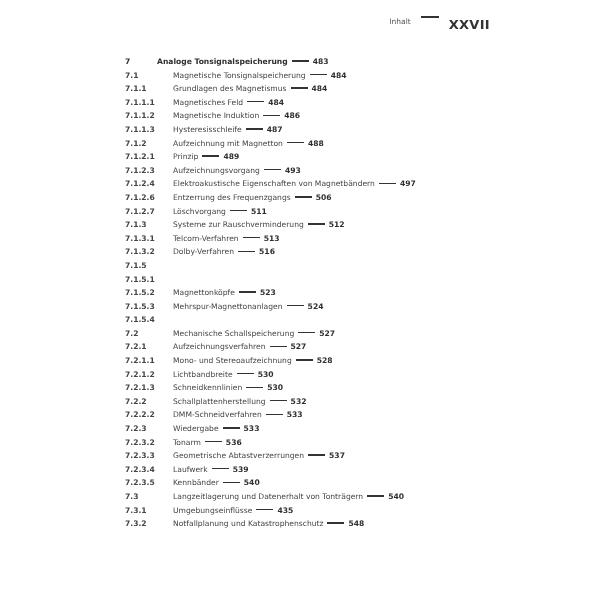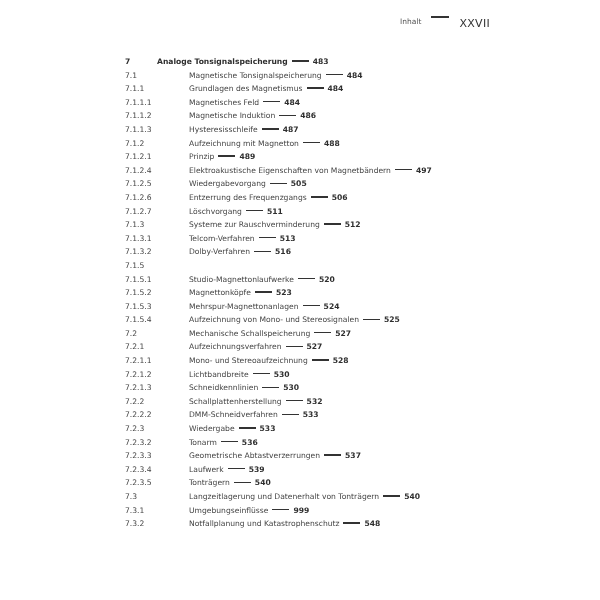--- a/index.html
+++ b/index.html
@@ -5,27 +5,27 @@
   html, body { margin: 0; padding: 0; }
   body {
     width: 600px; height: 600px; background: #ffffff; position: relative; overflow: hidden;
     font-family: "DejaVu Sans", "Liberation Sans", sans-serif; color: #3a3a3a;
   }
   .header {
     position: absolute; top: 17px; right: 110px; font-size: 7.5px; color: #555;
     display: flex; align-items: flex-start; gap: 6px;
   }
   .header .dash { display: inline-block; width: 18px; height: 1.6px; background: #333; }
-  .header .roman { font-weight: normal; font-size: 11px; color: #333; letter-spacing: 0.3px; }
+  .header .roman { font-weight: bold; font-size: 13px; color: #333; letter-spacing: 0.3px; }
   .toc { position: absolute; left: 125px; top: 55px; width: 420px; }
   .row {
     height: 13.6px; line-height: 13.6px; font-size: 7.6px; position: relative; white-space: nowrap;
   }
-  .num { position: absolute; left: 0; color: #444; }
-  .entry { position: absolute; left: 64px; color: #444; }
+  .num { position: absolute; left: 0; color: #444; font-weight: bold; }
+  .entry { position: absolute; left: 48px; color: #444; }
   .entry.chapter { left: 32px; font-weight: bold; color: #2e2e2e; }
   .row.chapter .num { font-weight: bold; color: #2e2e2e; }
   .entry.nonum { left: 0; }
   .dash { display: inline-block; width: 17px; height: 1.3px; background: #333; vertical-align: middle; margin: 0 4px 0 4px; position: relative; top: -1px; }
   .page { font-weight: bold; color: #2e2e2e; text-align: right; }
 </style>
 </head>
 <body>
 
 <div class="header">
@@ -61,26 +61,26 @@
     </div>
     <div class="row">
       <span class="num">7.1.2</span>
       <span class="entry"><span>Aufzeichnung mit Magnetton</span><span class="dash"></span><span class="page">488</span></span>
     </div>
     <div class="row">
       <span class="num">7.1.2.1</span>
       <span class="entry"><span>Prinzip</span><span class="dash"></span><span class="page">489</span></span>
     </div>
     <div class="row">
+      <span class="num">7.1.2.3</span>
+      <span class="entry"><span>Aufzeichnungsvorgang</span><span class="dash"></span><span class="page">493</span></span>
+    </div>
+    <div class="row">
       <span class="num">7.1.2.4</span>
       <span class="entry"><span>Elektroakustische Eigenschaften von Magnetbändern</span><span class="dash"></span><span class="page">497</span></span>
-    </div>
-    <div class="row">
-      <span class="num">7.1.2.5</span>
-      <span class="entry"><span>Wiedergabevorgang</span><span class="dash"></span><span class="page">505</span></span>
     </div>
     <div class="row">
       <span class="num">7.1.2.6</span>
       <span class="entry"><span>Entzerrung des Frequenzgangs</span><span class="dash"></span><span class="page">506</span></span>
     </div>
     <div class="row">
       <span class="num">7.1.2.7</span>
       <span class="entry"><span>Löschvorgang</span><span class="dash"></span><span class="page">511</span></span>
     </div>
     <div class="row">
@@ -93,33 +93,31 @@
     </div>
     <div class="row">
       <span class="num">7.1.3.2</span>
       <span class="entry"><span>Dolby-Verfahren</span><span class="dash"></span><span class="page">516</span></span>
     </div>
     <div class="row">
       <span class="num">7.1.5</span>
     </div>
     <div class="row">
       <span class="num">7.1.5.1</span>
-      <span class="entry"><span>Studio-Magnettonlaufwerke</span><span class="dash"></span><span class="page">520</span></span>
     </div>
     <div class="row">
       <span class="num">7.1.5.2</span>
       <span class="entry"><span>Magnettonköpfe</span><span class="dash"></span><span class="page">523</span></span>
     </div>
     <div class="row">
       <span class="num">7.1.5.3</span>
       <span class="entry"><span>Mehrspur-Magnettonanlagen</span><span class="dash"></span><span class="page">524</span></span>
     </div>
     <div class="row">
       <span class="num">7.1.5.4</span>
-      <span class="entry"><span>Aufzeichnung von Mono- und Stereosignalen</span><span class="dash"></span><span class="page">525</span></span>
     </div>
     <div class="row">
       <span class="num">7.2</span>
       <span class="entry"><span>Mechanische Schallspeicherung</span><span class="dash"></span><span class="page">527</span></span>
     </div>
     <div class="row">
       <span class="num">7.2.1</span>
       <span class="entry"><span>Aufzeichnungsverfahren</span><span class="dash"></span><span class="page">527</span></span>
     </div>
     <div class="row">
@@ -153,29 +151,29 @@
     <div class="row">
       <span class="num">7.2.3.3</span>
       <span class="entry"><span>Geometrische Abtastverzerrungen</span><span class="dash"></span><span class="page">537</span></span>
     </div>
     <div class="row">
       <span class="num">7.2.3.4</span>
       <span class="entry"><span>Laufwerk</span><span class="dash"></span><span class="page">539</span></span>
     </div>
     <div class="row">
       <span class="num">7.2.3.5</span>
-      <span class="entry"><span>Tonträgern</span><span class="dash"></span><span class="page">540</span></span>
+      <span class="entry"><span>Kennbänder</span><span class="dash"></span><span class="page">540</span></span>
     </div>
     <div class="row">
       <span class="num">7.3</span>
       <span class="entry"><span>Langzeitlagerung und Datenerhalt von Tonträgern</span><span class="dash"></span><span class="page">540</span></span>
     </div>
     <div class="row">
       <span class="num">7.3.1</span>
-      <span class="entry"><span>Umgebungseinflüsse</span><span class="dash"></span><span class="page">999</span></span>
+      <span class="entry"><span>Umgebungseinflüsse</span><span class="dash"></span><span class="page">435</span></span>
     </div>
     <div class="row">
       <span class="num">7.3.2</span>
       <span class="entry"><span>Notfallplanung und Katastrophenschutz</span><span class="dash"></span><span class="page">548</span></span>
     </div>
     <div class="row">
       <span class="entry nonum"></span>
     </div>
   </div>
 

